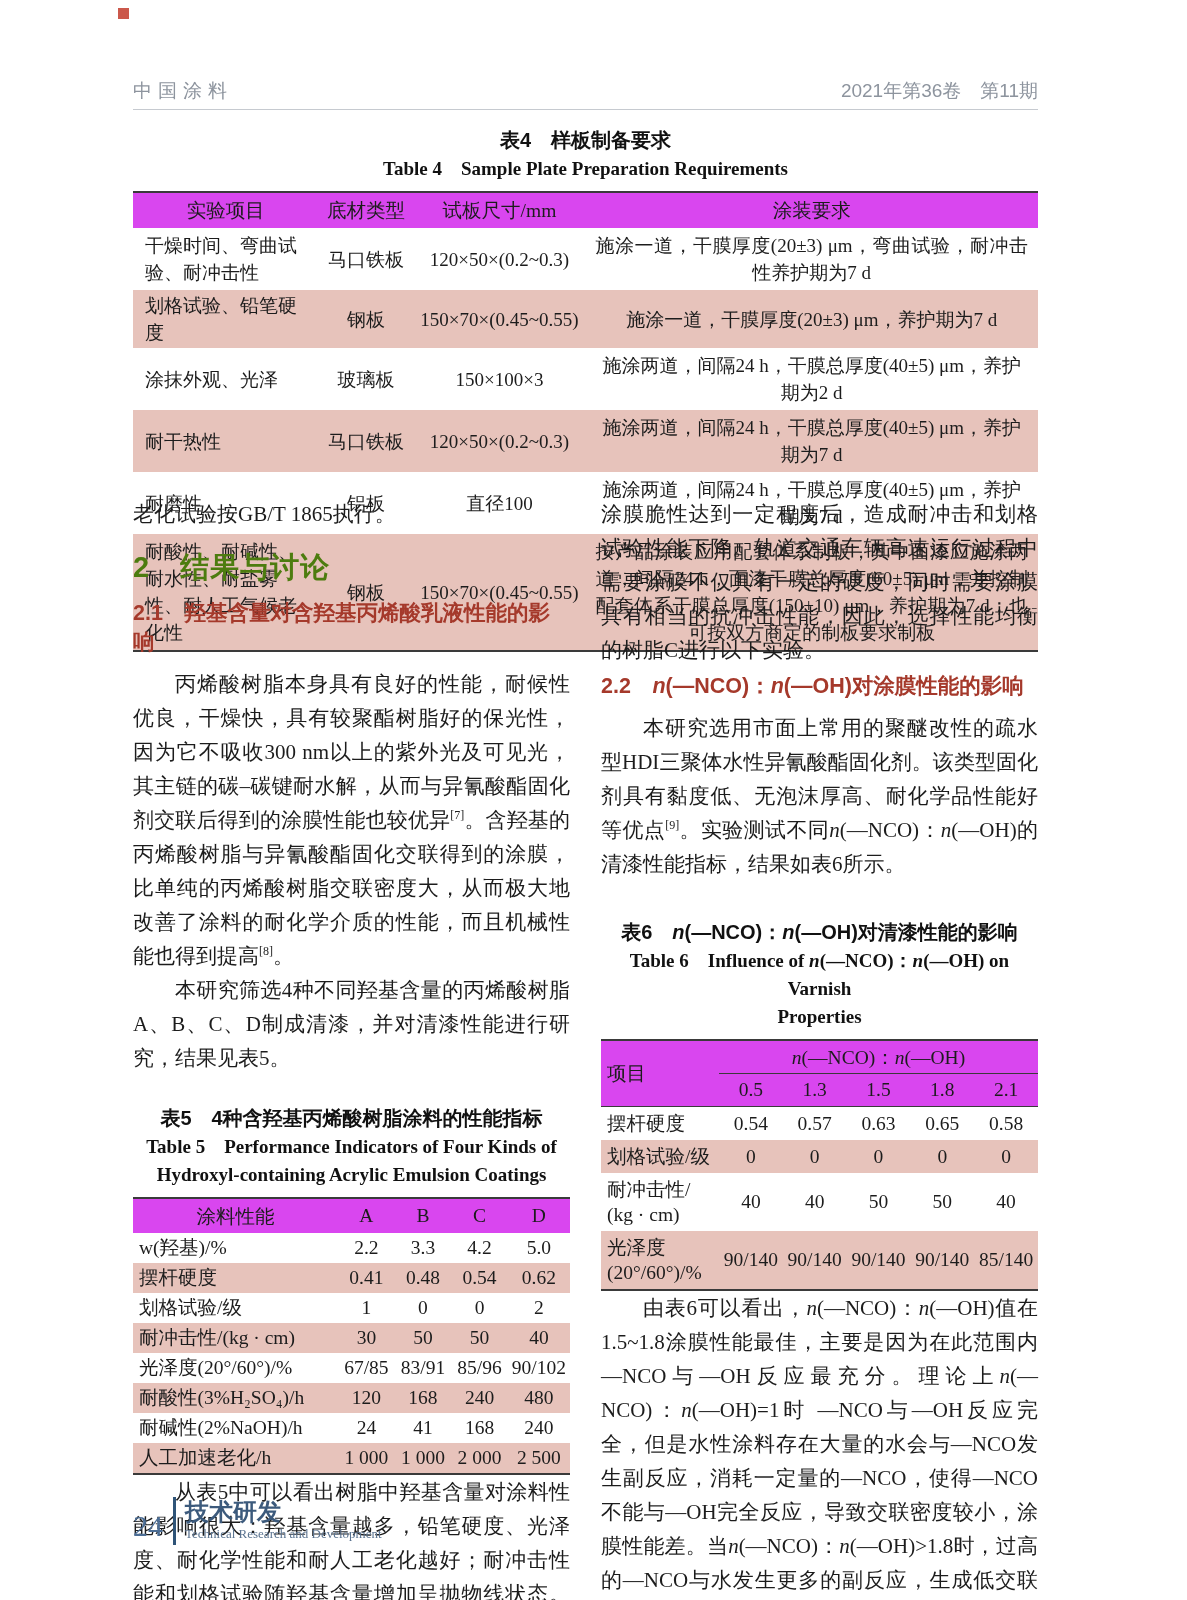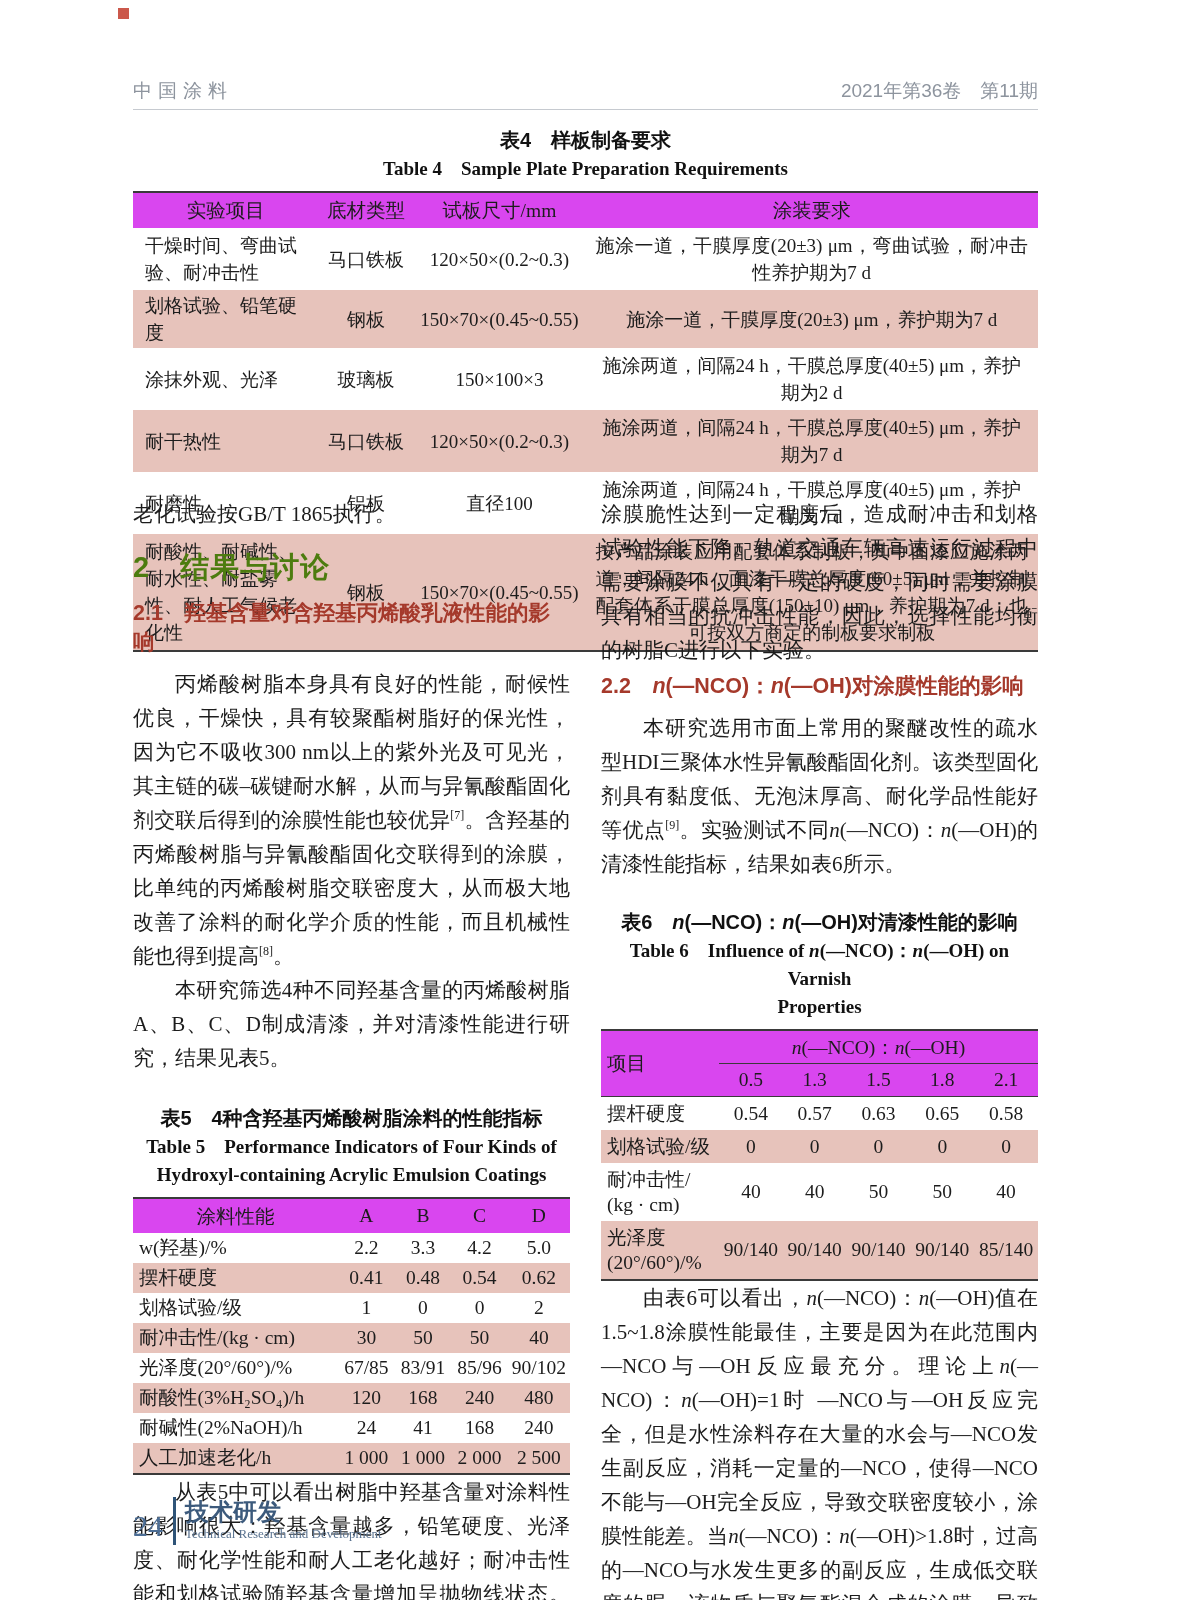--- a/index.html
+++ b/index.html
@@ -53,21 +53,21 @@
   
   .t5-block{margin-top:28px;}
   .t5-block table{margin-top:8px;font-size:19.5px;}
   .t5-block th{height:30px;}
   .t5-block td{line-height:26px;padding:2px 4px;}
   .t5 .lbl{text-align:left;padding-left:6px;}
   .t5 .num{text-align:center;}
   .t5-after{margin-top:28px;}
 
   
-  .t6-block{margin-top:26px;}
+  .t6-block{margin-top:36px;}
   .t6-block table{margin-top:8px;font-size:19.5px;}
   .t6-block thead{border-bottom:1.5px solid #3a3a3a;}
   .t6-block th{font-size:19.5px;}
   .t6 .group{border-bottom:1px solid #3a3a3a;text-align:center;height:28px;}
   .t6 .item-h{text-align:left;padding-left:6px;}
   .t6 .vh{text-align:center;height:28px;}
   .t6 .lbl{text-align:left;padding-left:6px;white-space:pre-line;line-height:25px;}
   .t6 .num{text-align:center;}
   .t6 td{padding:4px 4px;}
   .t6-after{margin-top:32px;}

